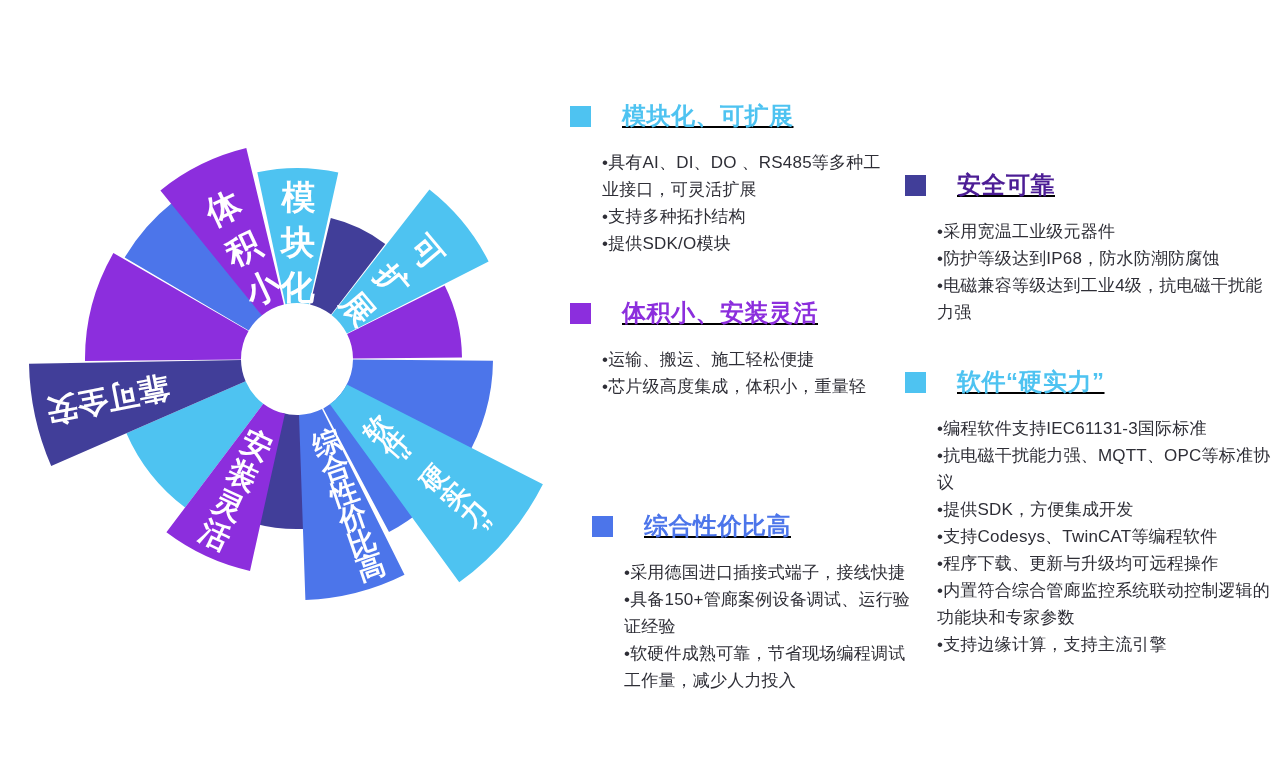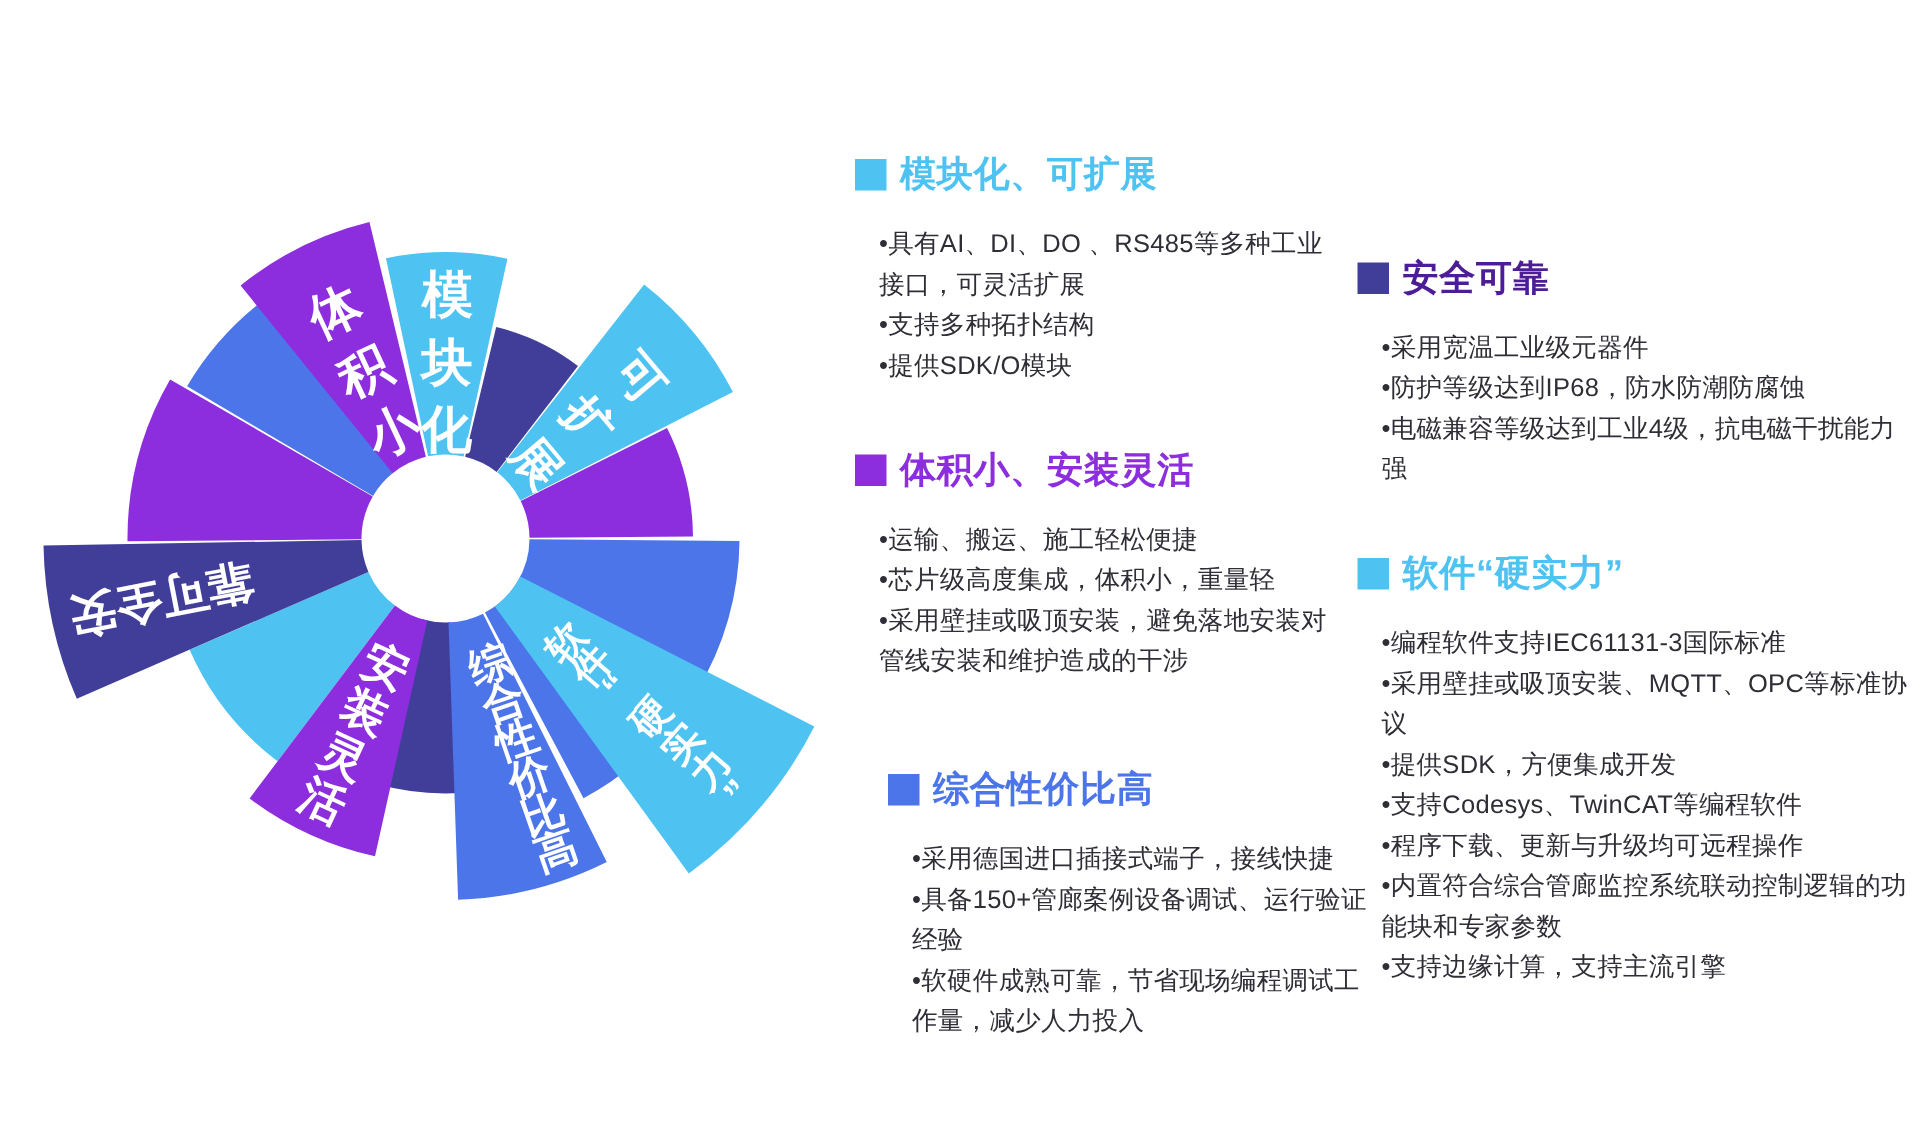--- a/index.html
+++ b/index.html
@@ -2,24 +2,24 @@
 <html><head>
 <meta charset="utf-8">
 <style>
   html,body{margin:0;padding:0;}
   body{
     width:1280px;height:761px;position:relative;background:#ffffff;
     font-family:"Liberation Sans", sans-serif;overflow:hidden;
   }
   #fan-svg{position:absolute;left:0;top:0;}
   .section{position:absolute;}
-  .section-head{display:flex;align-items:center;gap:9px;margin:0 0 17px 0;}
+  .section-head{display:flex;align-items:center;gap:31px;margin:0 0 17px 0;text-decoration:underline;}
   .head-square{width:21px;height:21px;flex:0 0 auto;}
   .section-title{margin:0;font-size:24px;font-weight:700;letter-spacing:0.5px;}
-  .bullets{margin-left:16px;}
+  .bullets{margin-left:32px;}
   .bullet{margin:0;font-size:17px;line-height:27px;color:#2e2e36;
           font-weight:400;letter-spacing:0.2px;}
   .fan-char{font-weight:700;}
 </style>
 </head>
 <body>
 
 <svg id="fan-svg" width="1280" height="761" viewBox="0 0 1280 761" xmlns="http://www.w3.org/2000/svg">
     <path d="M331.1 314.6 L385.3 244.0 A145 145 0 0 0 330.8 218.0 L310.1 304.5 A56 56 0 0 1 331.1 314.6 Z" fill="#413e99"></path>
     <path d="M353.0 358.5 L462.0 357.6 A165 165 0 0 0 444.7 285.4 L347.1 334.0 A56 56 0 0 1 353.0 358.5 Z" fill="#8c2edd"></path>
@@ -80,21 +80,20 @@
       </div>
     </div>
     <div class="section" style="left: 570px; top: 297px; width: 322px;">
       <div class="section-head">
         <span class="head-square" style="background: rgb(140, 46, 221);"></span>
         <h2 class="section-title" style="color: rgb(140, 46, 221);">体积小、安装灵活</h2>
       </div>
       <div class="bullets">
         <p class="bullet">•运输、搬运、施工轻松便捷</p>
         <p class="bullet">•芯片级高度集成，体积小，重量轻</p>
-        <p class="bullet">•采用壁挂或吸顶安装，避免落地安装对管线安装和维护造成的干涉</p>
       </div>
     </div>
     <div class="section" style="left: 592px; top: 510px; width: 322px;">
       <div class="section-head">
         <span class="head-square" style="background: rgb(76, 117, 234);"></span>
         <h2 class="section-title" style="color: rgb(76, 117, 234);">综合性价比高</h2>
       </div>
       <div class="bullets">
         <p class="bullet">•采用德国进口插接式端子，接线快捷</p>
         <p class="bullet">•具备150+管廊案例设备调试、运行验证经验</p>
@@ -112,21 +111,21 @@
         <p class="bullet">•电磁兼容等级达到工业4级，抗电磁干扰能力强</p>
       </div>
     </div>
     <div class="section" style="left: 905px; top: 366px; width: 372px;">
       <div class="section-head">
         <span class="head-square" style="background: rgb(78, 195, 241);"></span>
         <h2 class="section-title" style="color: rgb(78, 195, 241);">软件“硬实力”</h2>
       </div>
       <div class="bullets">
         <p class="bullet">•编程软件支持IEC61131-3国际标准</p>
-        <p class="bullet">•采用壁挂或吸顶安装、MQTT、OPC等标准协议</p>
+        <p class="bullet">•抗电磁干扰能力强、MQTT、OPC等标准协议</p>
         <p class="bullet">•提供SDK，方便集成开发</p>
         <p class="bullet">•支持Codesys、TwinCAT等编程软件</p>
         <p class="bullet">•程序下载、更新与升级均可远程操作</p>
         <p class="bullet">•内置符合综合管廊监控系统联动控制逻辑的功能块和专家参数</p>
         <p class="bullet">•支持边缘计算，支持主流引擎</p>
       </div>
     </div>
   </div>
 
 </body></html>

